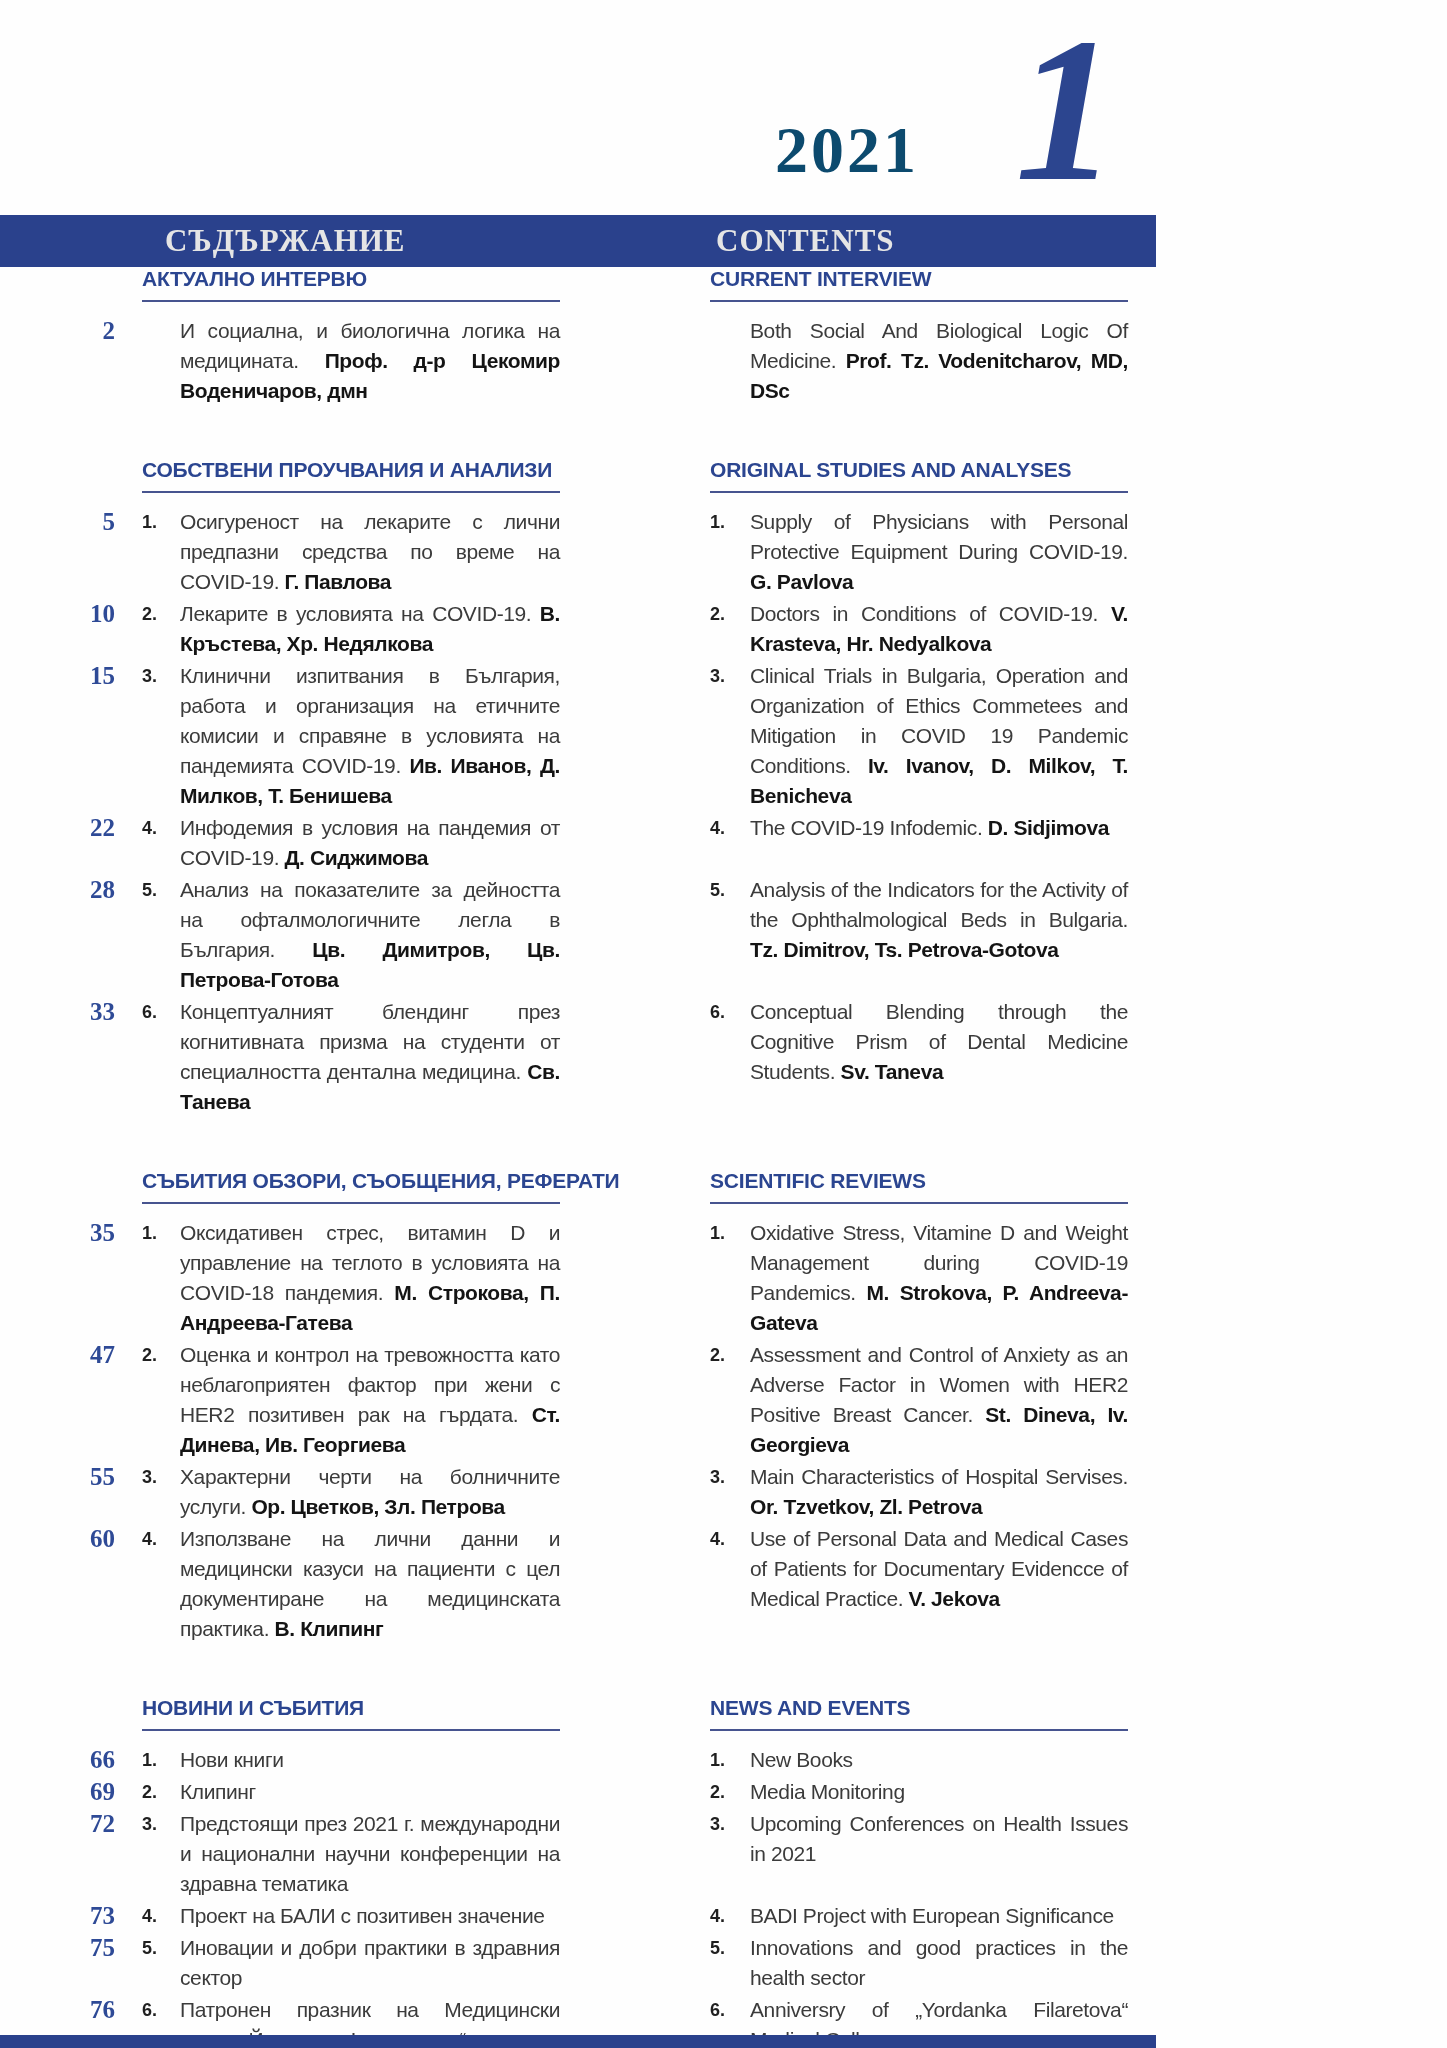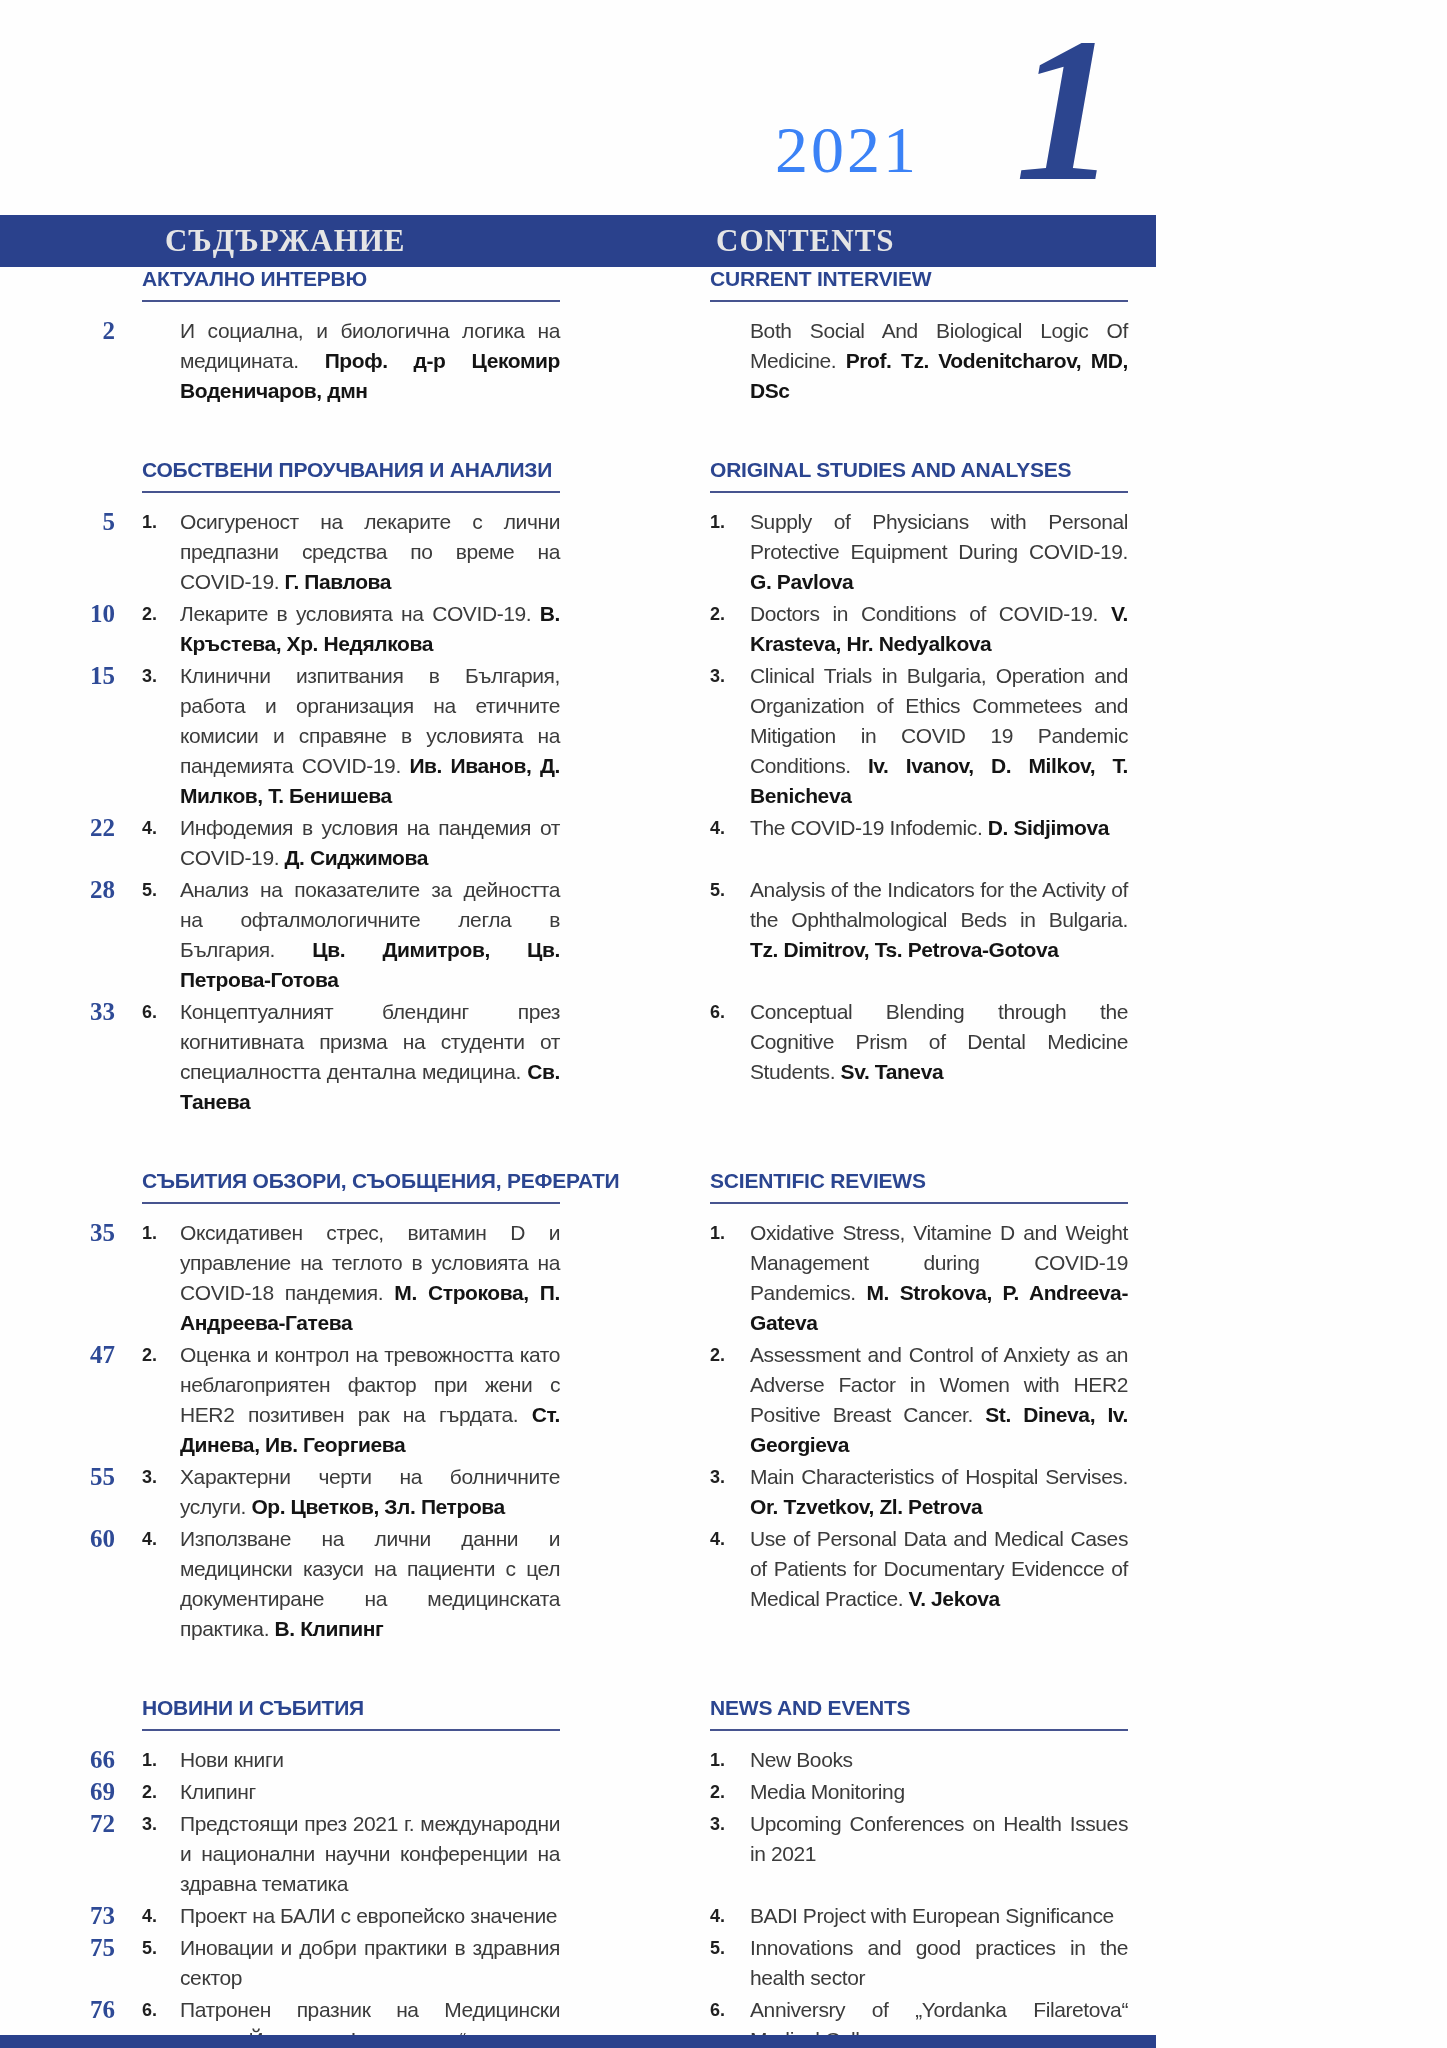--- a/index.html
+++ b/index.html
@@ -3,21 +3,21 @@
 <meta charset="utf-8">
 <style>
   *{margin:0;padding:0;box-sizing:border-box}
   html,body{background:#ffffff}
   body{width:1447px}
   .page{position:relative;width:1447px;height:2048px;background:#fefefe;overflow:hidden;
         font-family:"Liberation Sans",sans-serif}
   
   .masthead{position:relative;height:215px}
   .year{position:absolute;left:775px;top:112px;font-family:"Liberation Serif",serif;
-        font-weight:normal;font-size:66px;color:#3b82f6;letter-spacing:3px}
+        font-weight:bold;font-size:66px;color:#0c4a6e;letter-spacing:3px}
   .issue{position:absolute;left:1015px;top:10px;font-family:"Liberation Serif",serif;
          font-weight:bold;font-style:italic;font-size:205px;line-height:200px;color:#2c458f}
   
   .title-bar{position:relative;width:1156px;height:52px;background:#2a418c}
   .tb{position:absolute;top:0;line-height:52px;color:#e5e5e5;font-family:"Liberation Serif",serif;
       font-weight:bold;font-size:31px;letter-spacing:1px}
   .tb-bg{left:165px}
   .tb-en{left:716px}
   
   #sections{padding-left:85px}
@@ -201,21 +201,21 @@
           <div class="row item">
             <div class="pg">72</div>
             <div class="num bgn">3.</div>
             <div class="txt bgt"><span class="t">Предстоящи през 2021 г. международни и национални научни конференции на здравна тематика</span> </div>
             <div class="num enn">3.</div>
             <div class="txt ent"><span class="t">Upcoming Conferences on Health Issues in 2021</span> </div>
           </div>
           <div class="row item">
             <div class="pg">73</div>
             <div class="num bgn">4.</div>
-            <div class="txt bgt"><span class="t">Проект на БАЛИ с европейско значение</span> </div>
+            <div class="txt bgt"><span class="t">Проект на БАЛИ с позитивен значение</span> </div>
             <div class="num enn">4.</div>
             <div class="txt ent"><span class="t">BADI Project with European Significance</span> </div>
           </div>
           <div class="row item">
             <div class="pg">75</div>
             <div class="num bgn">5.</div>
             <div class="txt bgt"><span class="t">Иновации и добри практики в здравния сектор</span> </div>
             <div class="num enn">5.</div>
             <div class="txt ent"><span class="t">Innovations and good practices in the health sector</span> </div>
           </div>

